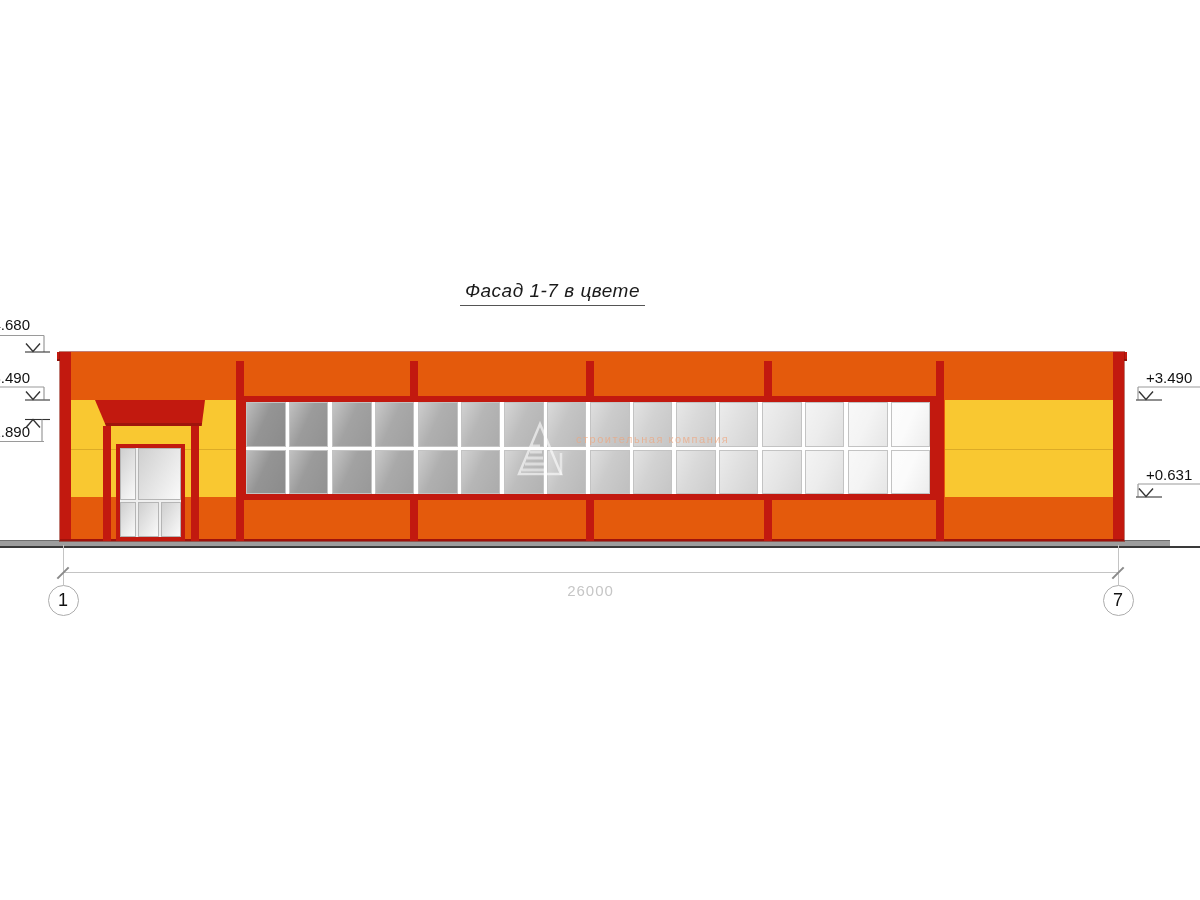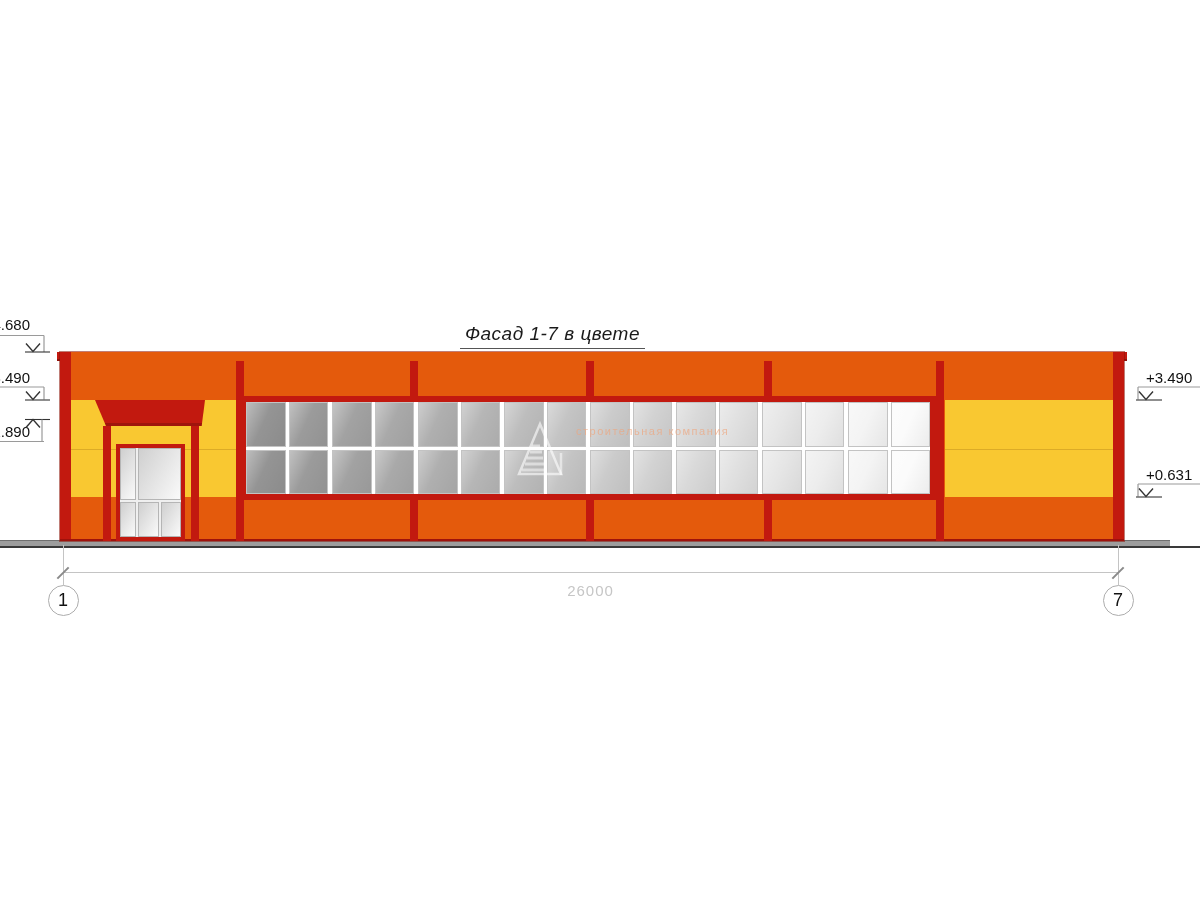--- a/index.html
+++ b/index.html
@@ -7,21 +7,21 @@
     width:1200px;height:900px;position:relative;overflow:hidden;
     background:#ffffff;
     font-family:"Liberation Sans", sans-serif;
   }
   .abs{position:absolute;}
 
   
   .title-wrap{left:400px;top:280px;width:305px;text-align:center;}
   .title-wrap span{
     display:inline-block;font-style:italic;font-size:19px;color:#1a1a1a;
-    border-bottom:1px solid #555;padding:0 5px 3px 5px;letter-spacing:.5px;margin-top:43px;
+    border-bottom:1px solid #555;padding:0 5px 3px 5px;letter-spacing:.5px;
   }
 
   
   .coping{left:57px;top:352px;width:1070px;height:9px;background:var(--red);box-shadow:inset 0 -2px 0 rgba(0,0,0,.25);}
   .building{left:60px;top:352px;width:1064px;height:189px;background:var(--orange);box-shadow:0 0 0 1px rgba(140,20,8,.55);border-bottom:2px solid #9e120c;box-sizing:border-box;}
   .post{position:absolute;top:0;width:11px;height:100%;background:var(--red);}
   .post.left{left:0;} .post.right{right:0;}
   .band{position:absolute;}
   .orange{background:var(--orange);}
   .yellow{background:var(--yellow);}
@@ -57,21 +57,21 @@
   .ext-line{width:1px;height:40px;background:var(--dimgray);top:545px;}
   .dim-line{left:63px;top:572px;width:1055px;height:1px;background:var(--dimgray);}
   .dim-slash{width:16px;height:2px;background:#8a8a8a;top:572px;transform:rotate(-45deg);}
   .dim-text{left:520px;top:582px;width:141px;text-align:center;font-size:15px;color:#c6c6c6;letter-spacing:1px;}
   .axis-bubble{width:31px;height:31px;border:1px solid #adadad;border-radius:50%;background:#fff;
     text-align:center;line-height:29px;font-size:18px;color:#111;box-sizing:border-box;top:585px;}
 
   
   .watermark{left:517px;top:421px;display:flex;gap:13px;align-items:flex-start;pointer-events:none;z-index:6;}
   .wm-name{font-size:34px;font-weight:bold;color:rgba(255,255,255,.55);letter-spacing:3px;line-height:1;}
-  .wm-tag{font-size:11px;color:rgba(238,165,125,.7);letter-spacing:1.5px;margin-top:4px;}
+  .wm-tag{font-size:11px;color:rgba(238,165,125,.7);letter-spacing:1.5px;margin-top:12px;}
 </style>
 </head>
 <body style="--red: #C2190F; --orange: #E45A0C; --yellow: #F9C831; --ground: #9D9D9D; --baseline: #3A3A3A; --dimgray: #C4C4C4;">
 
 <div class="abs title-wrap">
   <span>Фасад 1-7 в цвете</span>
 </div>
 
 <div class="abs ground-band"></div>
 <div class="abs ground-line"></div>

